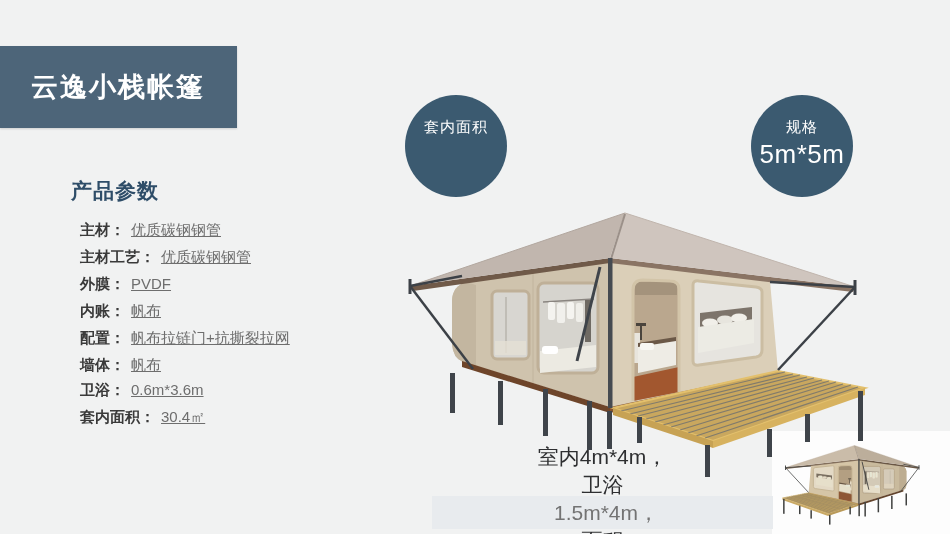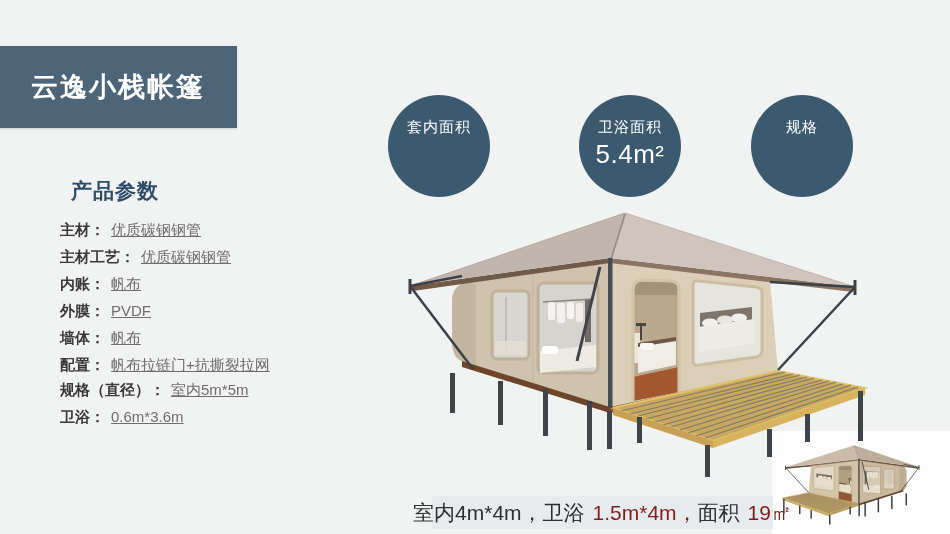--- a/index.html
+++ b/index.html
@@ -18,87 +18,84 @@
     color:#ffffff;font-size:27px;font-weight:bold;letter-spacing:2px;
     padding-left:31px;white-space:nowrap;
   }
   
   .section{position:absolute;left:60px;}
   .section h2{
     margin:11px;font-size:21px;font-weight:bold;color:#2e4d68;letter-spacing:1px;
   }
   .rows{margin-top:8px;}
   .row{height:27px;line-height:27px;font-size:15px;white-space:nowrap;}
-  .row .lbl{color:#3a3a3a;font-weight:bold;}
+  .row .lbl{color:#3a3a3a;font-weight:bold;margin-left:20px;}
   .row .val{color:#6e6e6e;margin-left:6px;text-decoration:underline;}
   #sec-product{top:166px;}
   #sec-spec{top:368px;}
   
   .stat{
     position:absolute;top:95px;width:102px;height:102px;border-radius:50%;
     background:#3b5a70;color:#fff;text-align:center;
   }
   .stat .stat-label{margin-top:23px;font-size:15px;letter-spacing:1px;}
   .stat .stat-value{margin-top:2px;font-size:26px;font-weight:normal;letter-spacing:0.5px;}
-  #stat-0{left:388px;}
+  #stat-0{left:405px;}
   #stat-1{left:579px;}
   #stat-2{left:751px;}
   
   #main-tent{position:absolute;left:380px;top:195px;width:530px;height:300px;}
   .small-bg{position:absolute;left:772px;top:431px;width:178px;height:103px;background:#fdfdfd;}
   #small-tent{
     position:absolute;left:762px;top:438px;width:188px;height:96px;
     filter:sepia(.28) brightness(.9) saturate(1.05);
   }
   
   .caption{
     position:absolute;left:432px;top:496px;width:341px;height:33px;
     background:#e8ebee;display:flex;align-items:center;justify-content:center;
-    font-size:21px;white-space:nowrap;
+    font-size:21px;white-space:nowrap;flex-direction:column;
   }
   .caption .c-dark{color:#2e2f31;}
-  .caption .c-muted{color:#7f1d1d;margin-left:8px;}
+  .caption .c-muted{color:#737373;margin-left:8px;}
 </style>
 </head>
 <body>
 
 <div id="slide">
 
   <div class="banner">
     <span class="title">云逸小栈帐篷</span>
   </div>
 
   <div class="section" id="sec-product">
     <h2>产品参数</h2>
     <div class="rows">
       <div class="row"><span class="lbl">主材：</span><span class="val">优质碳钢钢管</span></div>
       <div class="row"><span class="lbl">主材工艺：</span><span class="val">优质碳钢钢管</span></div>
+      <div class="row"><span class="lbl">外膜：</span><span class="val">PVDF</span></div>
       <div class="row"><span class="lbl">内账：</span><span class="val">帆布</span></div>
-      <div class="row"><span class="lbl">外膜：</span><span class="val">PVDF</span></div>
+      <div class="row"><span class="lbl">配置：</span><span class="val">帆布拉链门+抗撕裂拉网</span></div>
       <div class="row"><span class="lbl">墙体：</span><span class="val">帆布</span></div>
-      <div class="row"><span class="lbl">配置：</span><span class="val">帆布拉链门+抗撕裂拉网</span></div>
     </div>
   </div>
 
   <div class="section" id="sec-spec">
     <div class="rows">
-      <div class="row"><span class="lbl">规格（直径）：</span><span class="val">室内5m*5m</span></div>
       <div class="row"><span class="lbl">卫浴：</span><span class="val">0.6m*3.6m</span></div>
+      <div class="row"><span class="lbl">套内面积：</span><span class="val">30.4㎡</span></div>
     </div>
   </div>
 
   <div class="stat" id="stat-0">
     <div class="stat-label">套内面积</div>
   </div>
-  <div class="stat" id="stat-1">
-    <div class="stat-label">卫浴面积</div>
-    <div class="stat-value">5.4m²</div>
-  </div>
   <div class="stat" id="stat-2">
     <div class="stat-label">规格</div>
+    <div class="stat-value">5m*5m</div>
   </div>
 
   <div class="small-bg"></div>
 
   <svg id="main-tent" viewBox="0 0 530 300" aria-hidden="true">
     <g id="tent-shape">
 
       <g>
         <path d="M86,87 Q73,91 72,105 L72,149 Q73,163 83,167 L230,212 L230,66 Z" fill="#cfc3ad"></path>
         <path d="M86,87 Q73,91 72,105 L72,149 Q73,163 83,167 L96,171 L96,90 Z" fill="#c3b6a0"></path>

